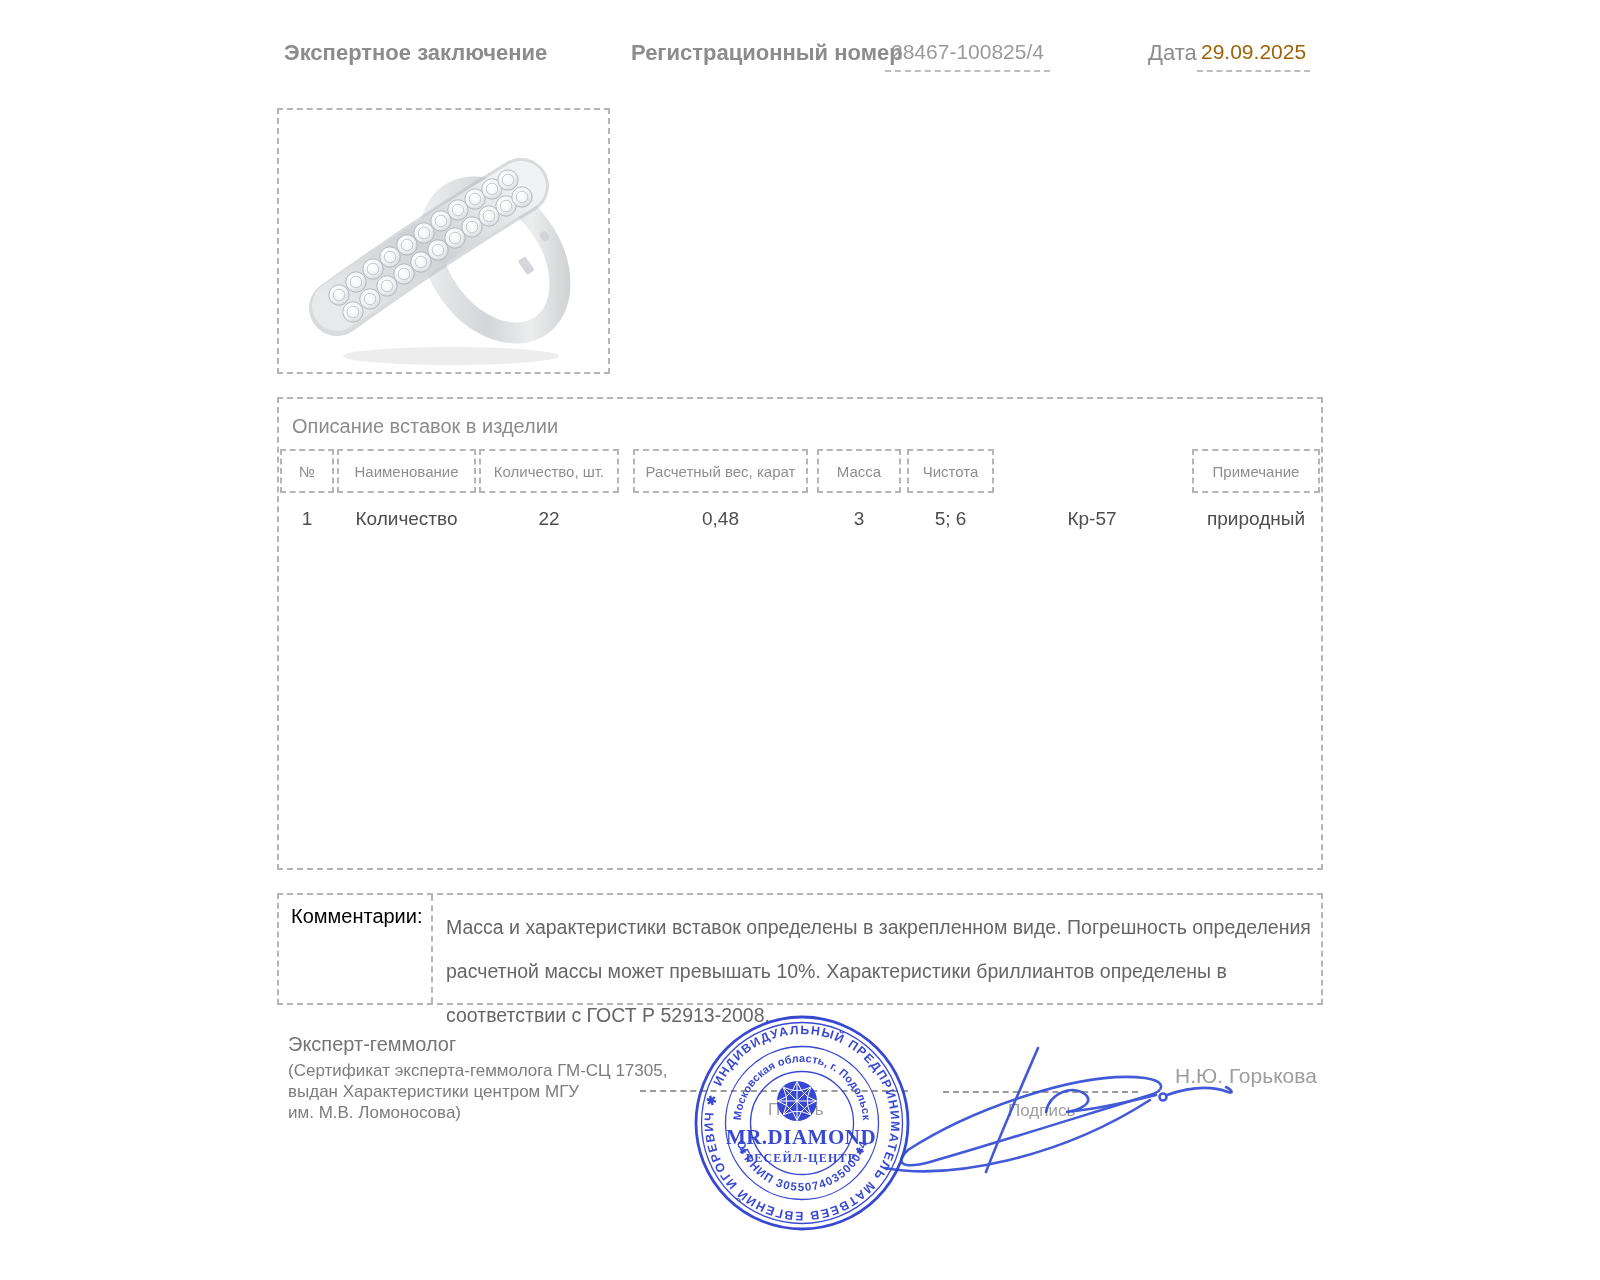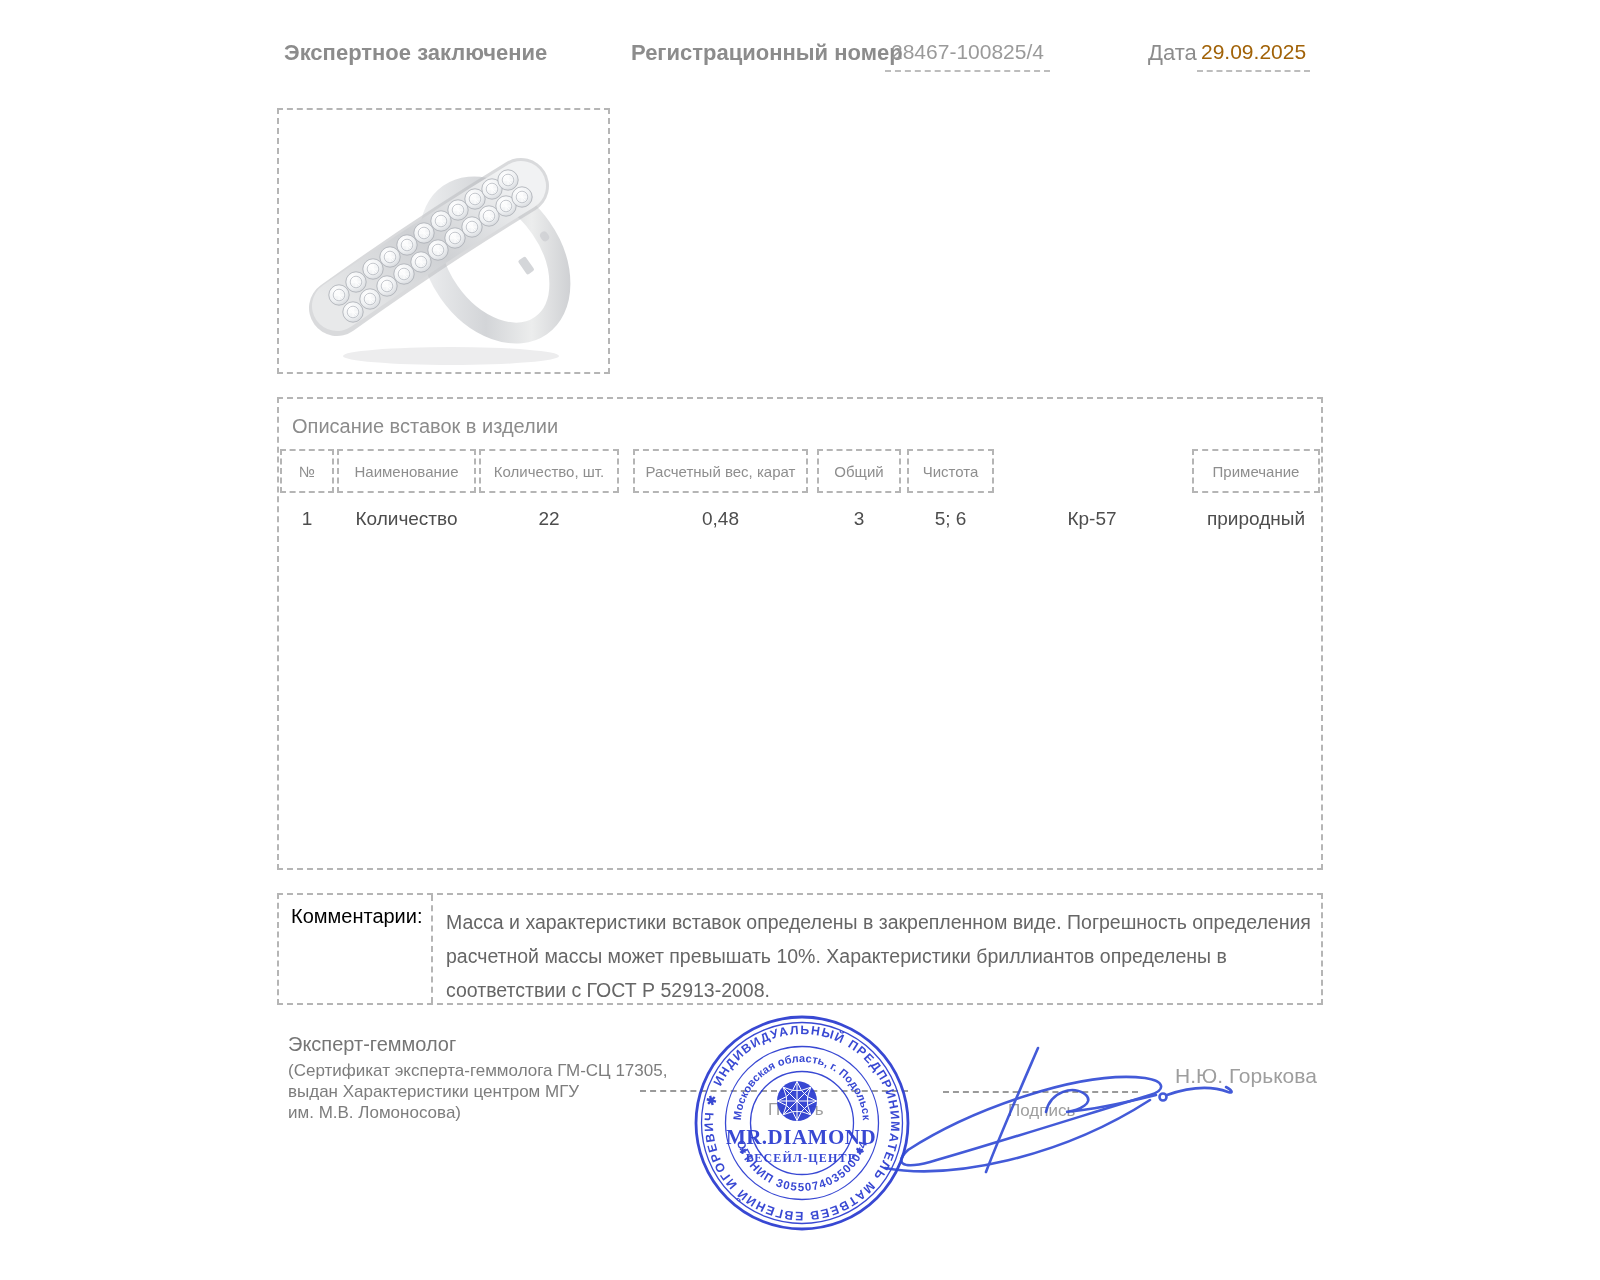--- a/index.html
+++ b/index.html
@@ -30,21 +30,21 @@
          font-size:15px;color:#8e8e8e;white-space:nowrap;}
   .dcell{top:102px;height:36px;display:flex;align-items:center;justify-content:center;
          font-size:19px;color:#4d4d4d;white-space:nowrap;overflow:visible;}
   .c0{left:1px;width:54px;} .c1{left:58px;width:139px;} .c2{left:200px;width:140px;}
   .c3{left:354px;width:175px;} .c4{left:538px;width:84px;} .c5{left:628px;width:87px;}
   .c6{left:719px;width:188px;} .c7{left:913px;width:128px;}
   
   .comments-box{left:277px;top:893px;width:1046px;height:112px;}
   .comments-divider{left:152px;top:0;bottom:0;border-left:2px dashed #b5b5b5;}
   .comments-label{left:12px;top:10px;font-size:20px;color:#000000;}
-  .comments-text{left:167px;top:10px;width:872px;font-size:19.5px;line-height:34px;color:#666666;}
+  .comments-text{left:167px;top:10px;width:872px;font-size:19.5px;line-height:44px;color:#666666;}
   
   .expert-title{left:288px;top:1033px;font-size:20px;color:#757575;}
   .expert-cert{left:288px;top:1060px;font-size:17px;line-height:21px;color:#7d7d7d;}
   .expert-name{left:1175px;top:1064px;font-size:21px;color:#9e9e9e;}
   
   .ph-line{border-top:2px dashed #9a9a9a;height:0;}
   .stamp-line{left:640px;top:1090px;width:268px;}
   .sign-line{left:943px;top:1091px;width:195px;}
   .ph-label{font-size:17px;color:#9e9e9e;}
   .stamp-label{left:768px;top:1100px;}
@@ -128,21 +128,21 @@
     </svg>
   </div>
 
 
   <div class="abs dashed-box table-box">
     <div class="abs table-title">Описание вставок в изделии</div>
     <div class="abs hcell c0">№</div>
     <div class="abs hcell c1">Наименование</div>
     <div class="abs hcell c2">Количество, шт.</div>
     <div class="abs hcell c3">Расчетный вес, карат</div>
-    <div class="abs hcell c4">Общий</div>
+    <div class="abs hcell c4">Масса</div>
     <div class="abs hcell c5">Чистота</div>
     <div class="abs hcell c7">Примечание</div>
     <div class="abs dcell c0">1</div>
     <div class="abs dcell c1">Количество</div>
     <div class="abs dcell c2">22</div>
     <div class="abs dcell c3">0,48</div>
     <div class="abs dcell c4">3</div>
     <div class="abs dcell c5">5; 6</div>
     <div class="abs dcell c6">Кр-57</div>
     <div class="abs dcell c7">природный</div>

